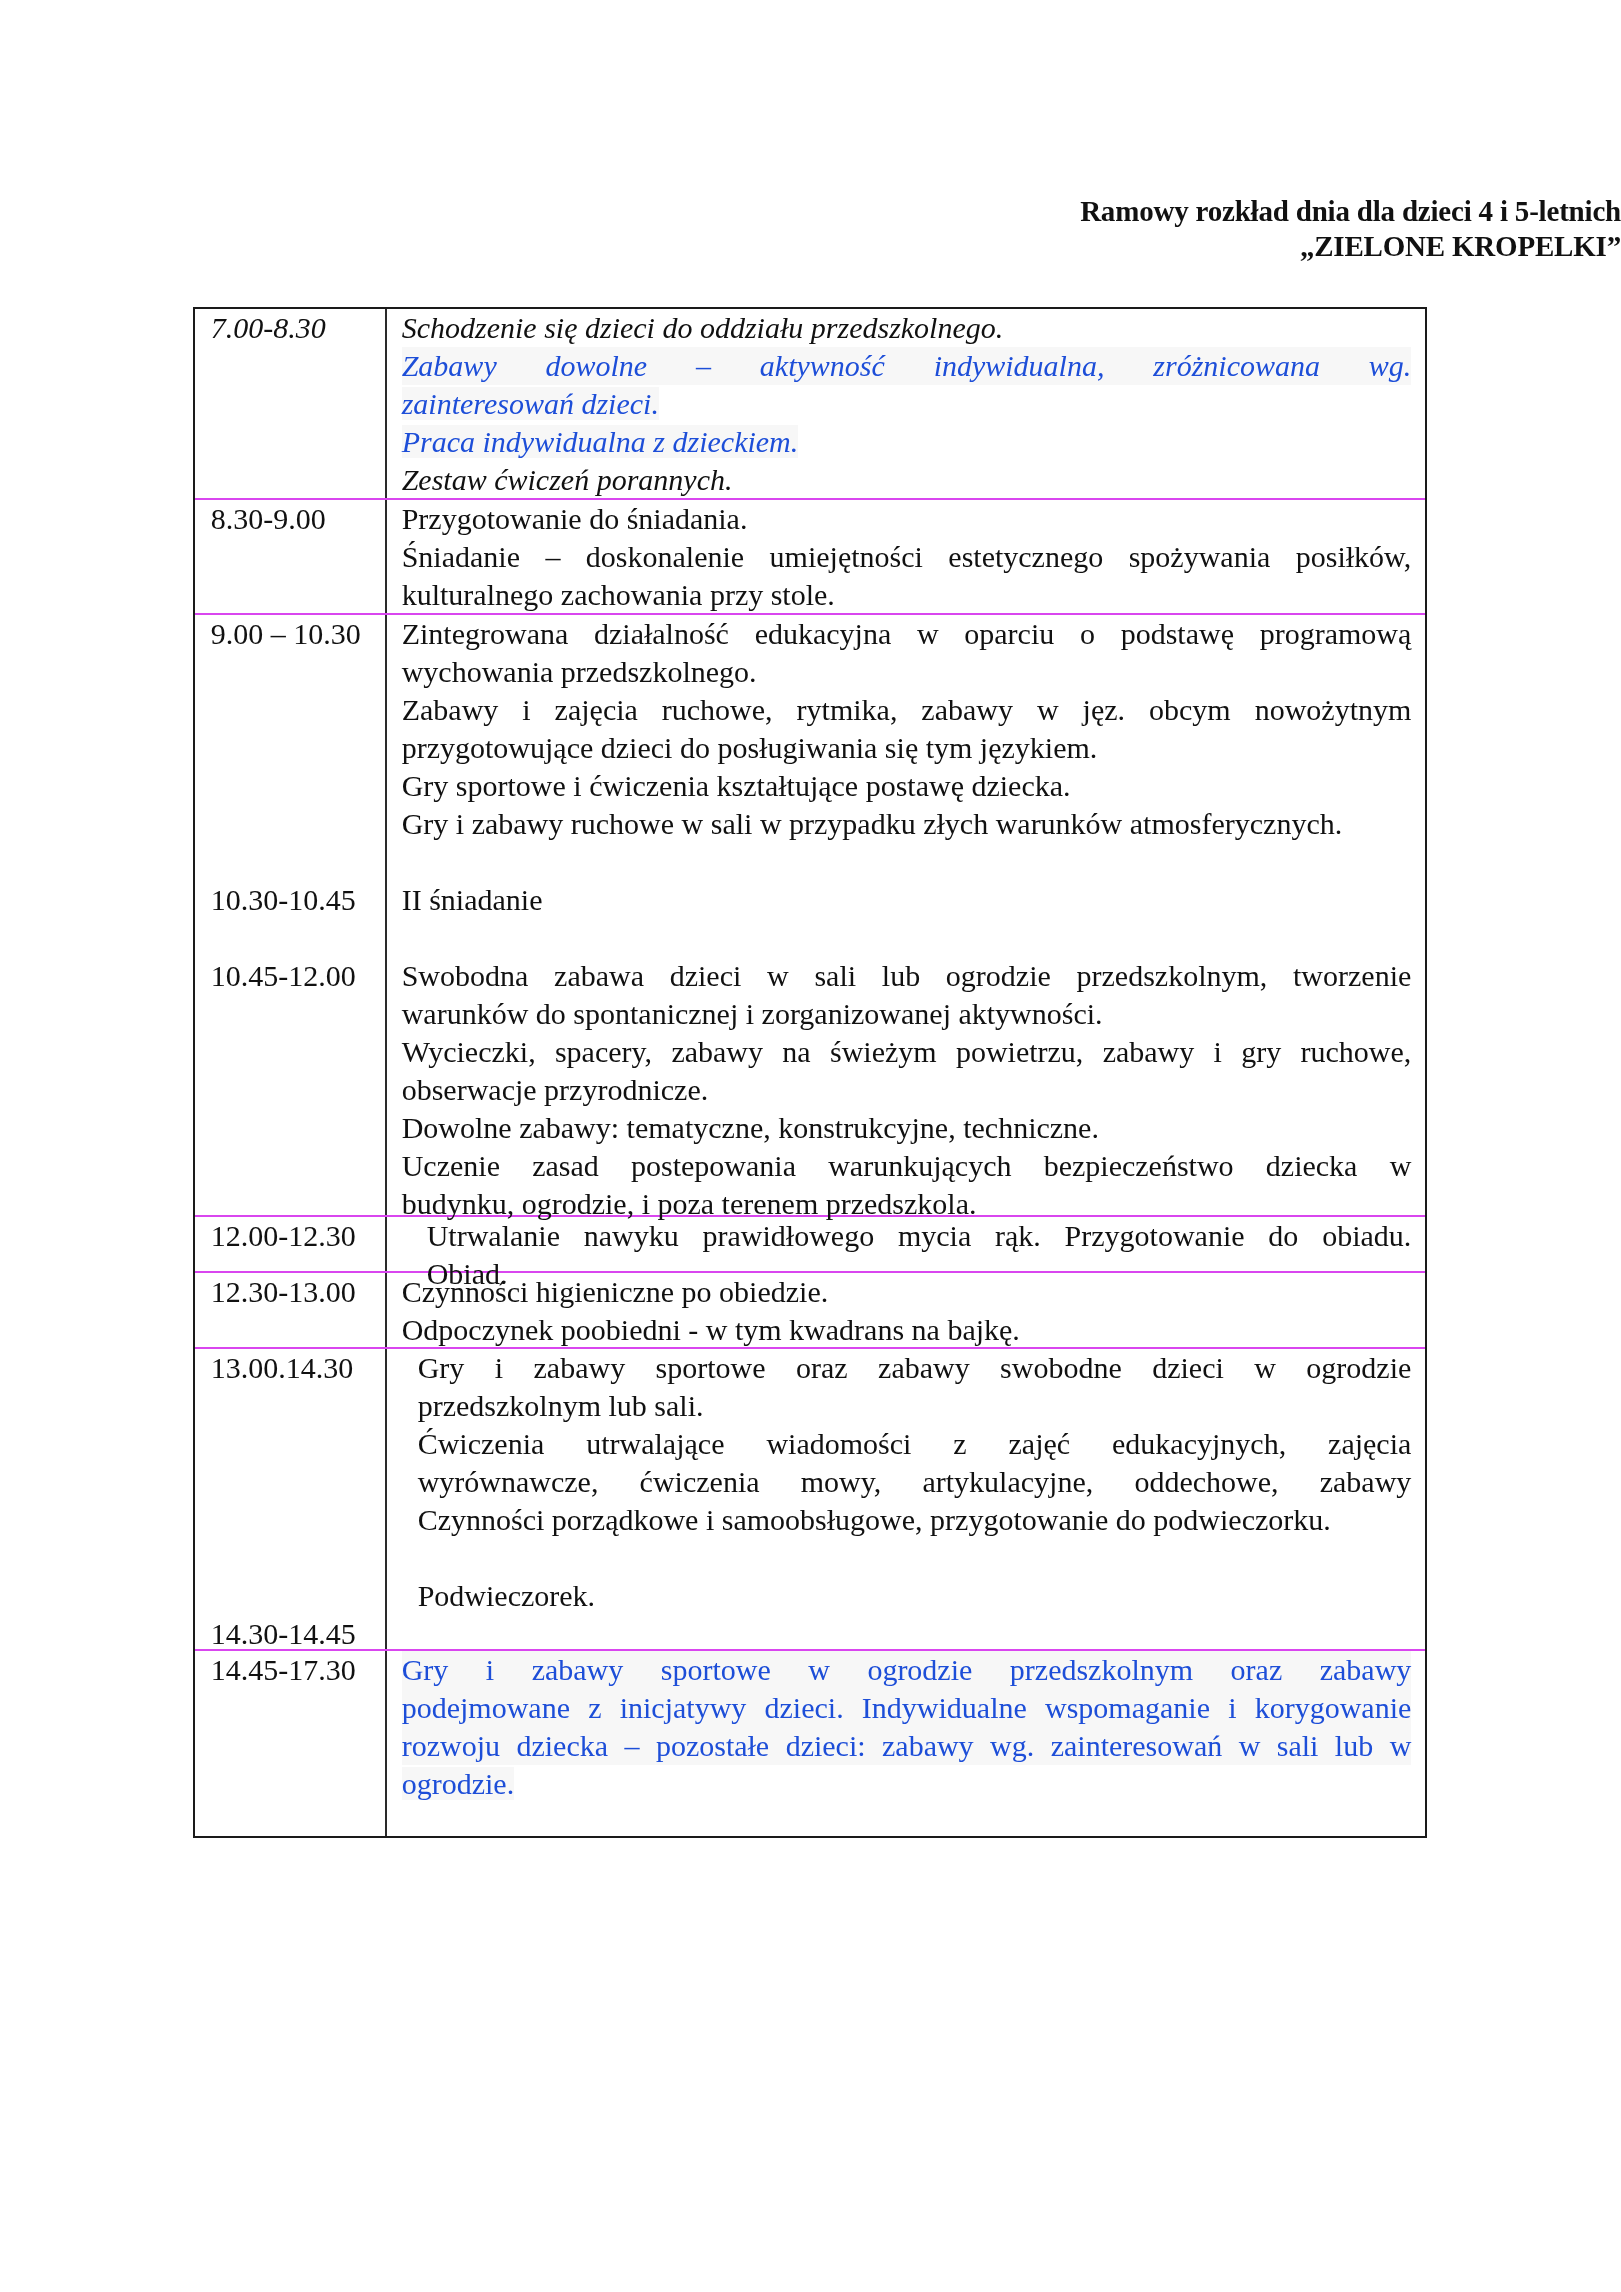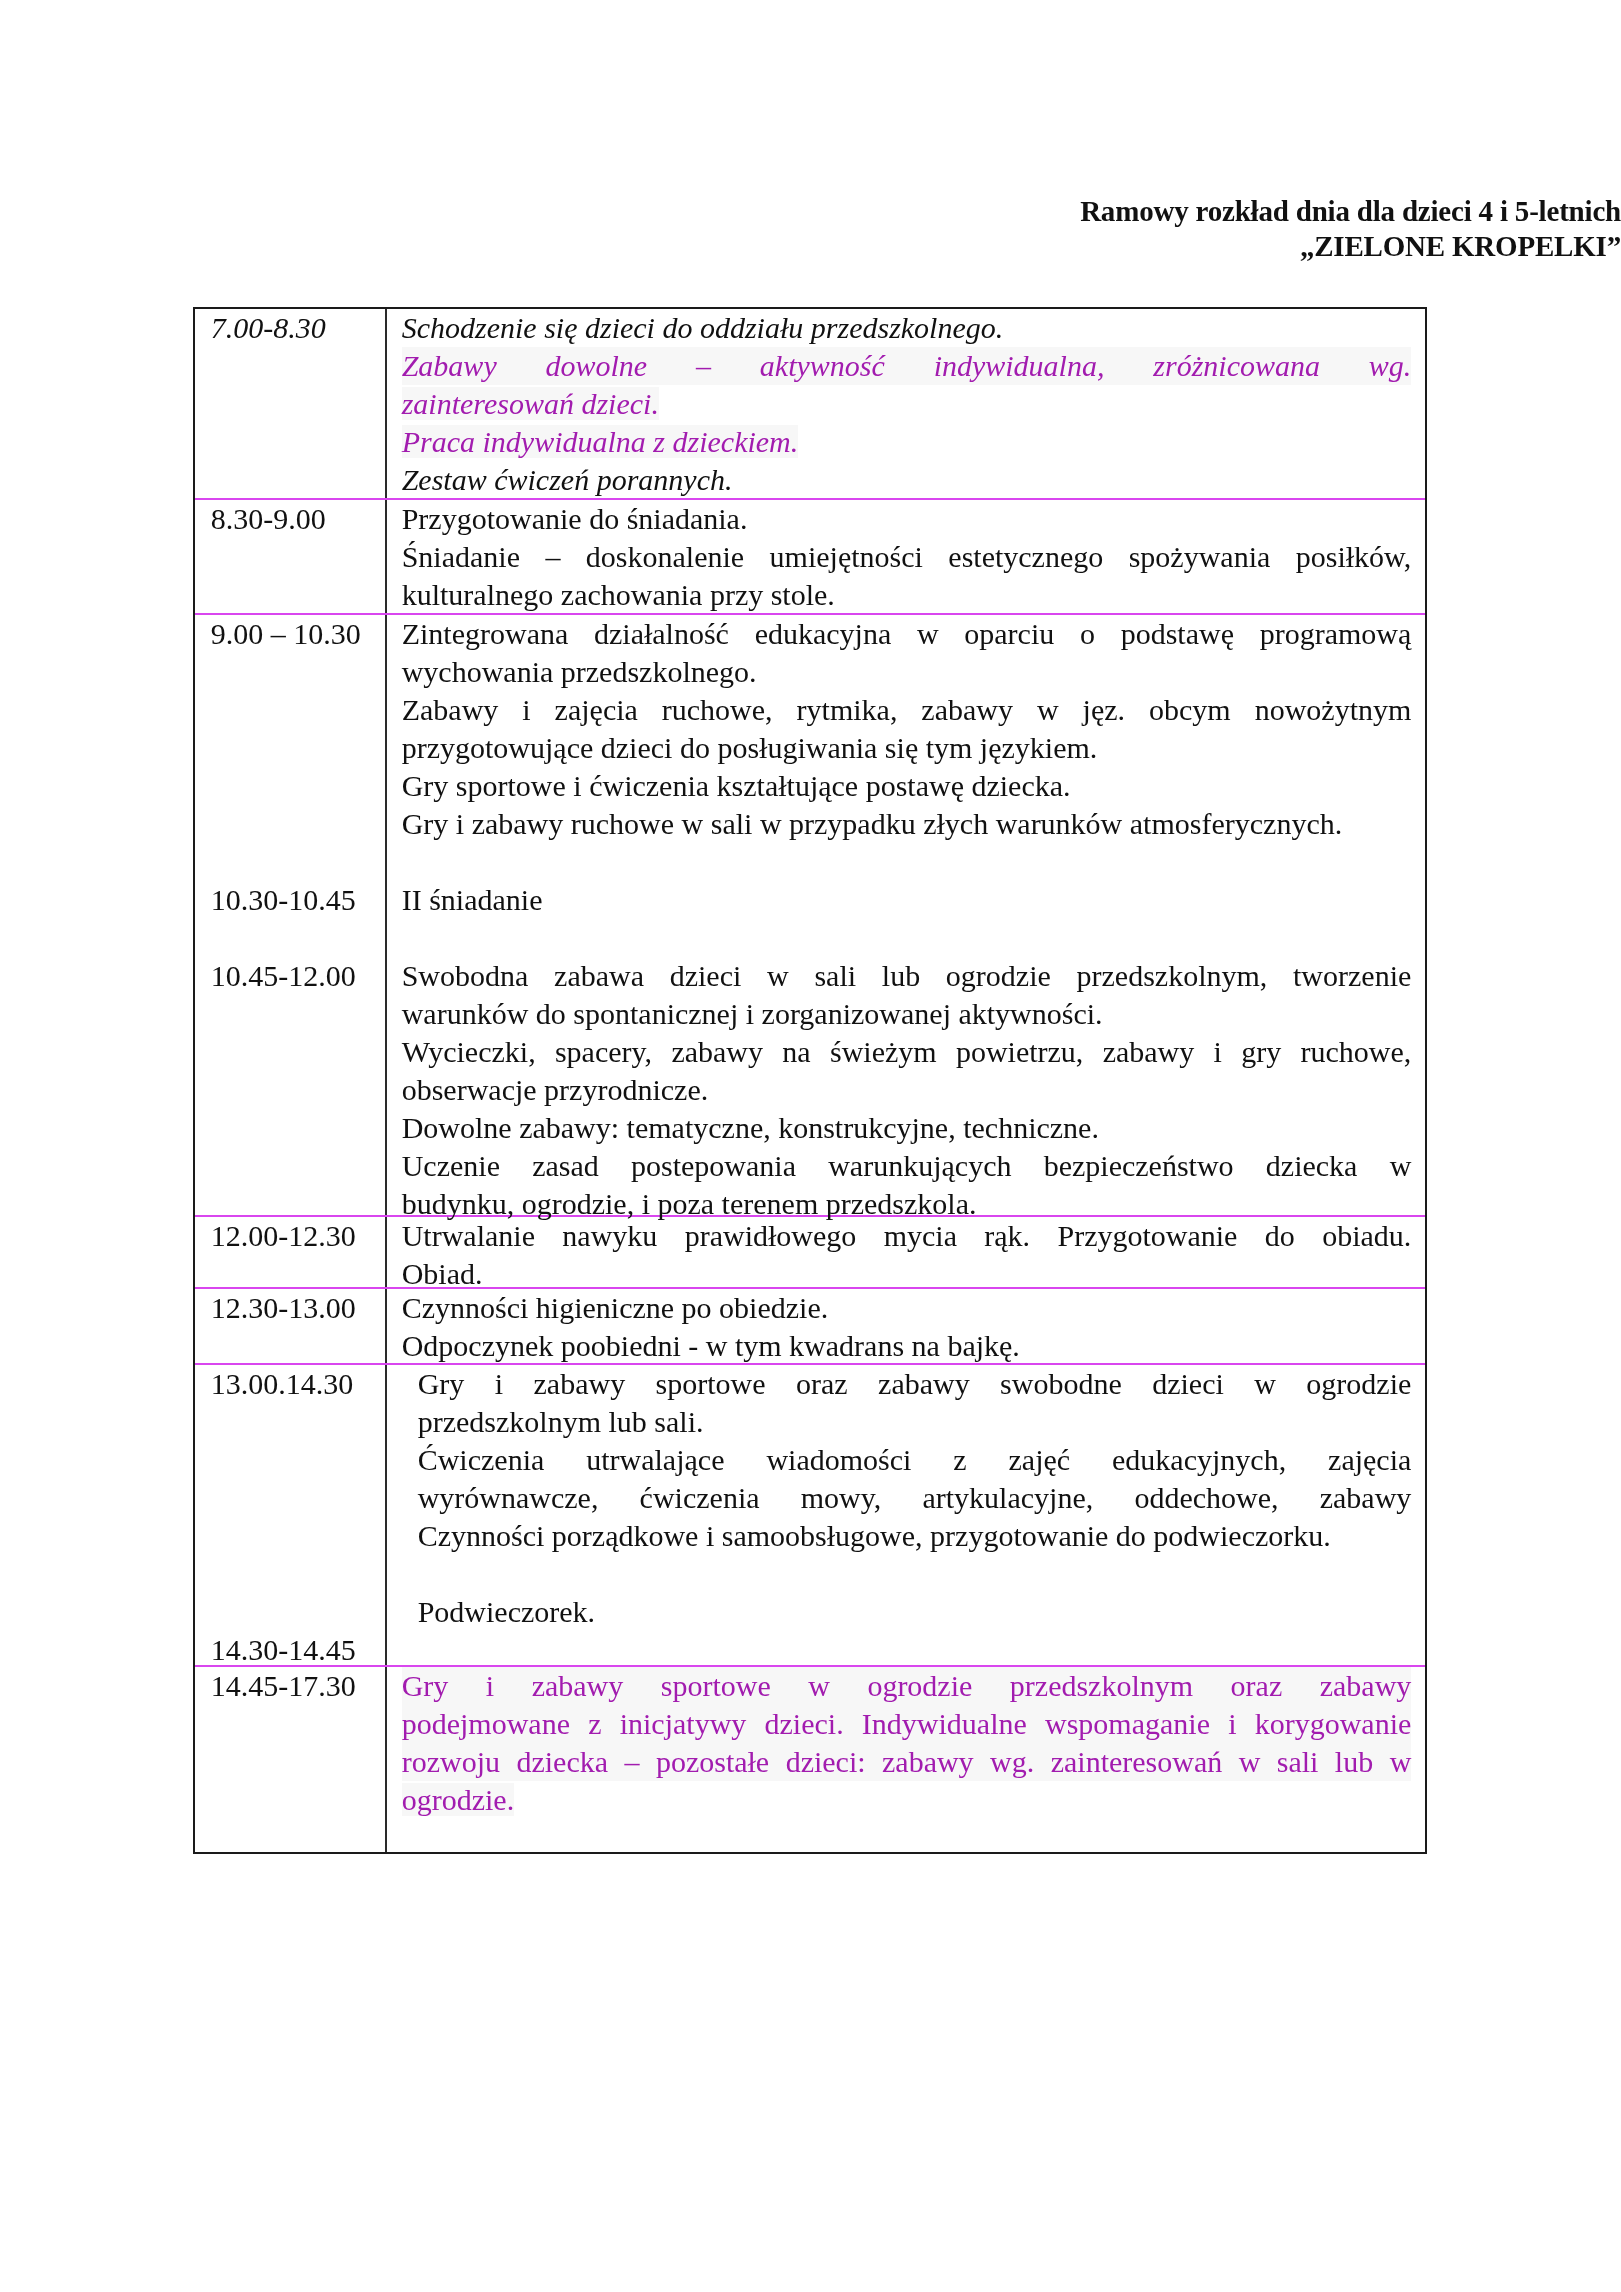--- a/index.html
+++ b/index.html
@@ -59,26 +59,26 @@
     line-height: 38px;
     height: 38px;
     white-space: nowrap;
     overflow: visible;
   }
   .line.just {
     text-align: justify;
     text-align-last: justify;
     white-space: normal;
   }
-  .gray { color: #a21caf; }
+  .gray { color: #1d4ed8; }
   .shade { background: #f7f7f7; }
   .row-h1 { height: 189px; }
   .row-h2 { height: 115px; }
   .row-h3 { height: 602px; }
-  .row-h4 { height: 72px; }
+  .row-h4 { height: 56px; gap: 25px; }
   .row-h5 { height: 76px; }
   .row-h6 { height: 302px; gap: 16px; }
   .row-h7 { height: 187px; }
 </style>
 </head>
 <body>
 
 <div class="title">
   <div>Ramowy rozkład dnia dla dzieci 4 i 5-letnich</div>
   <div>„ZIELONE KROPELKI”</div>

